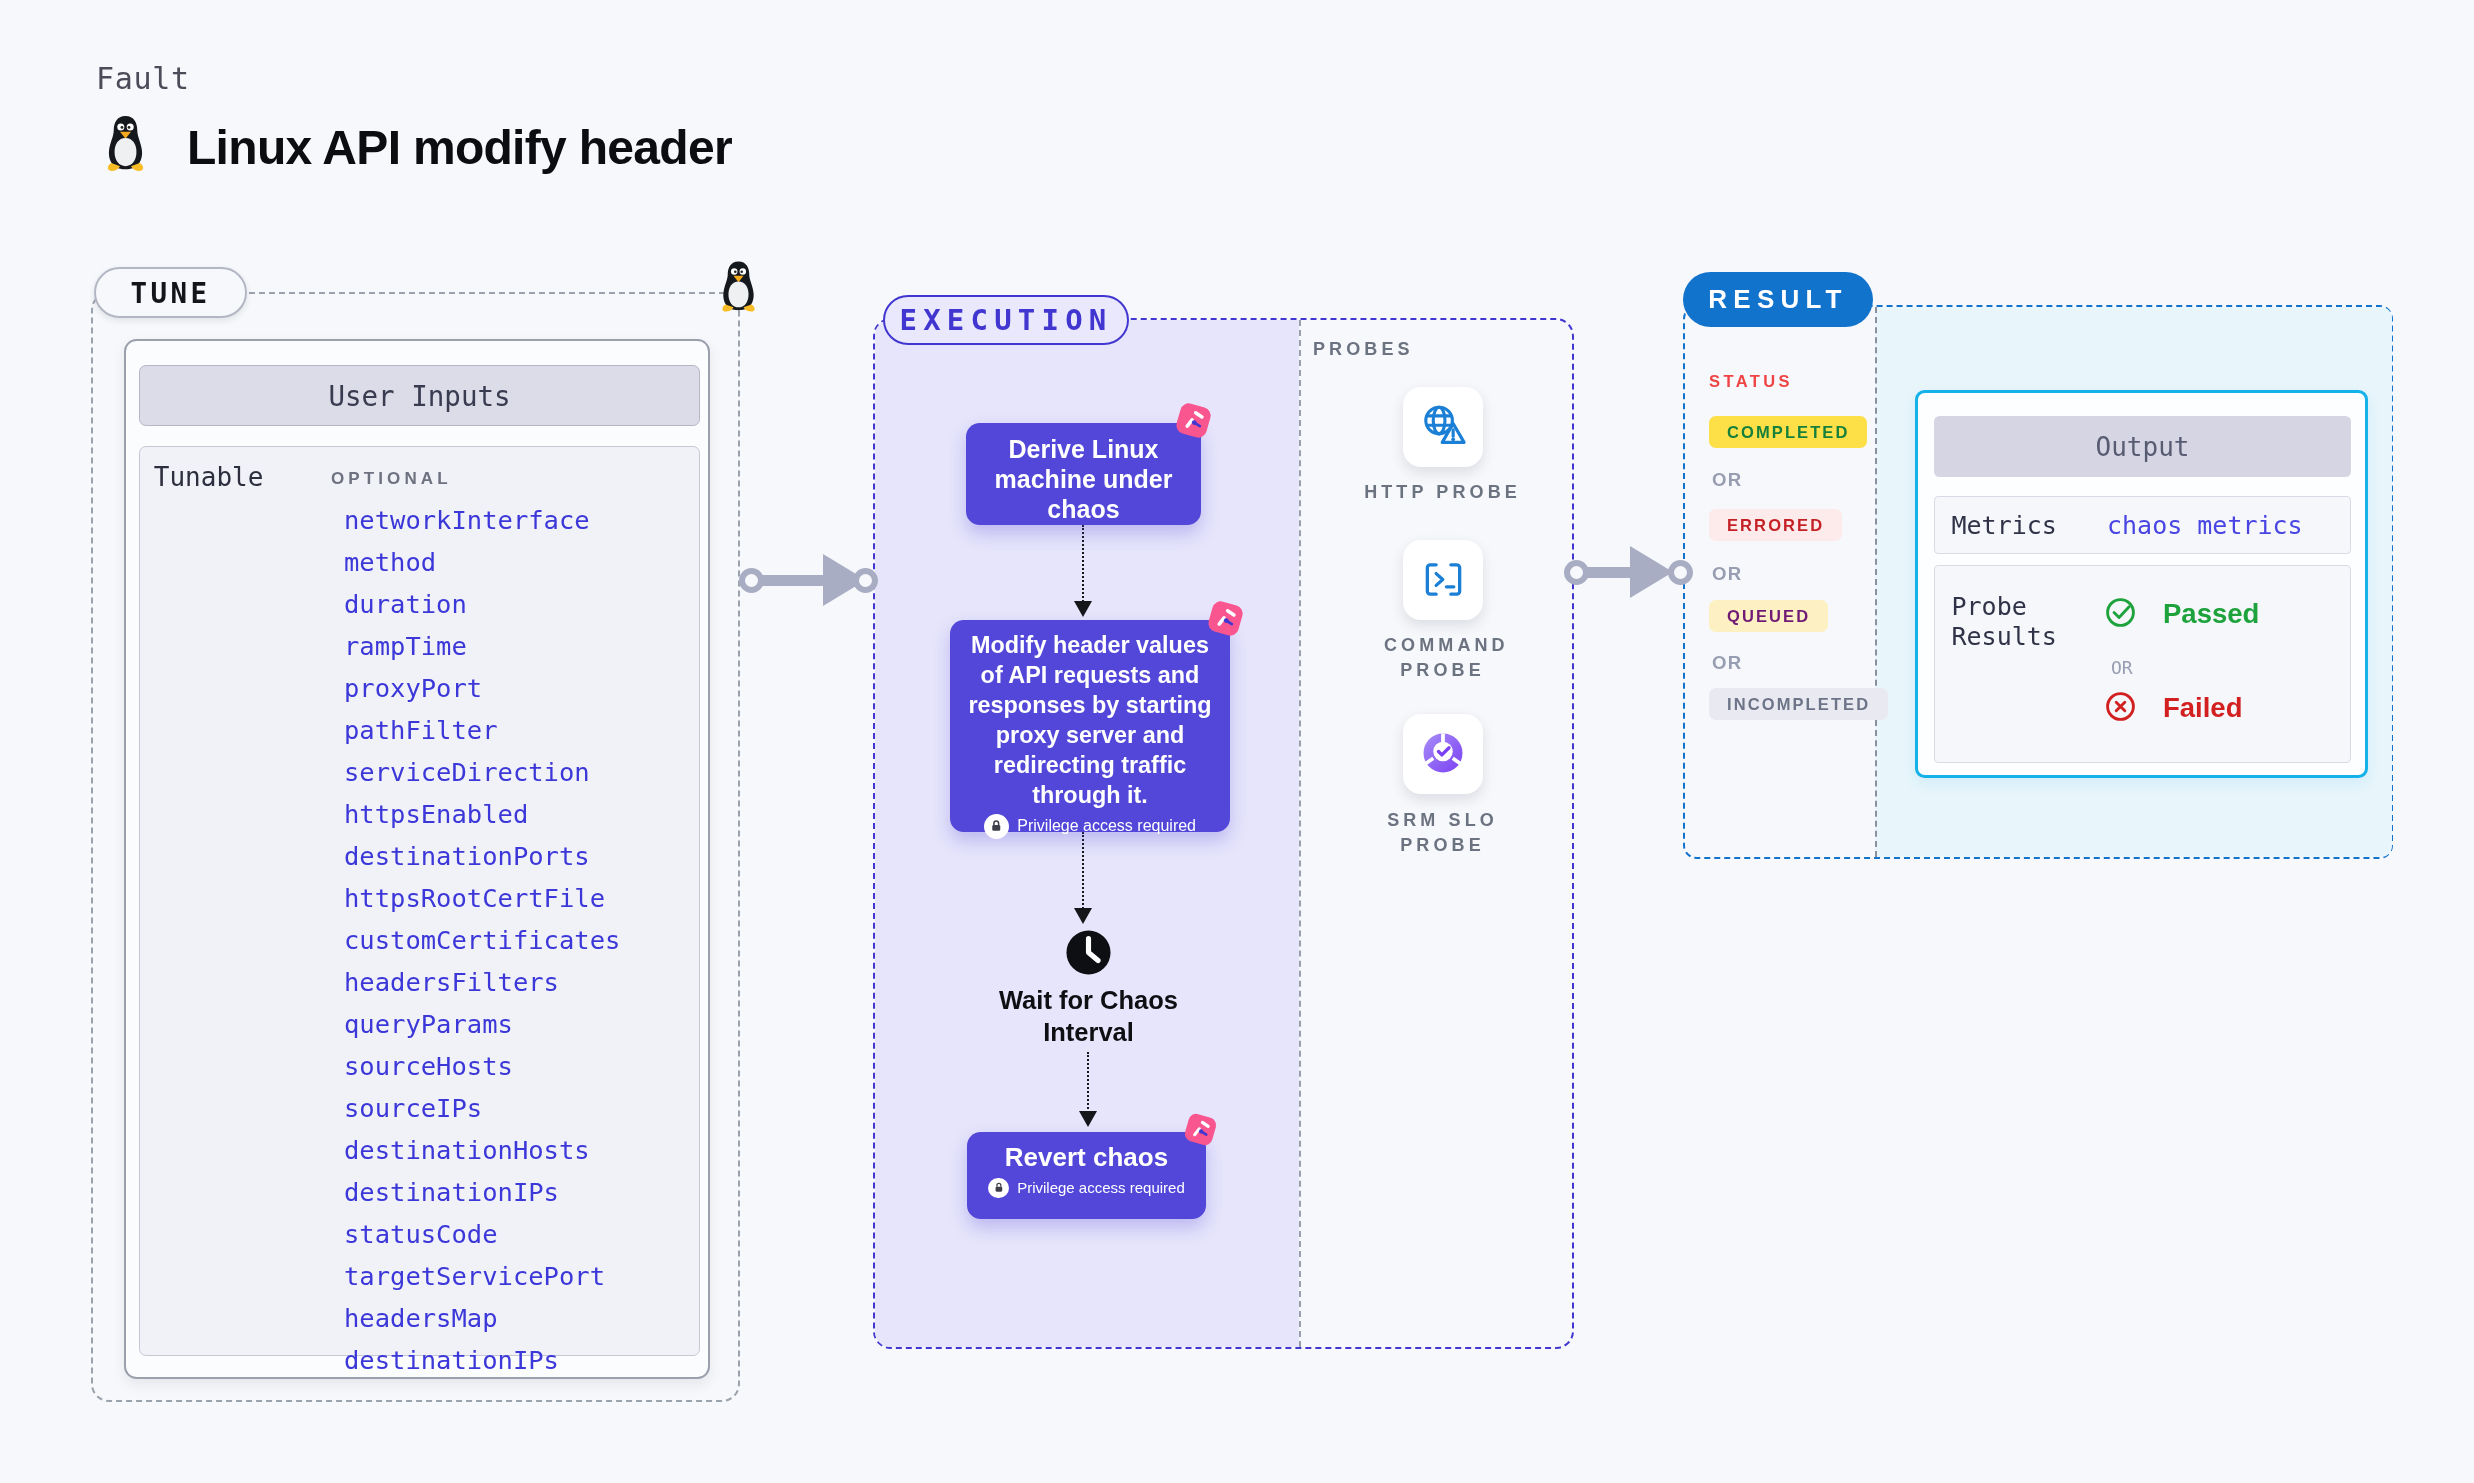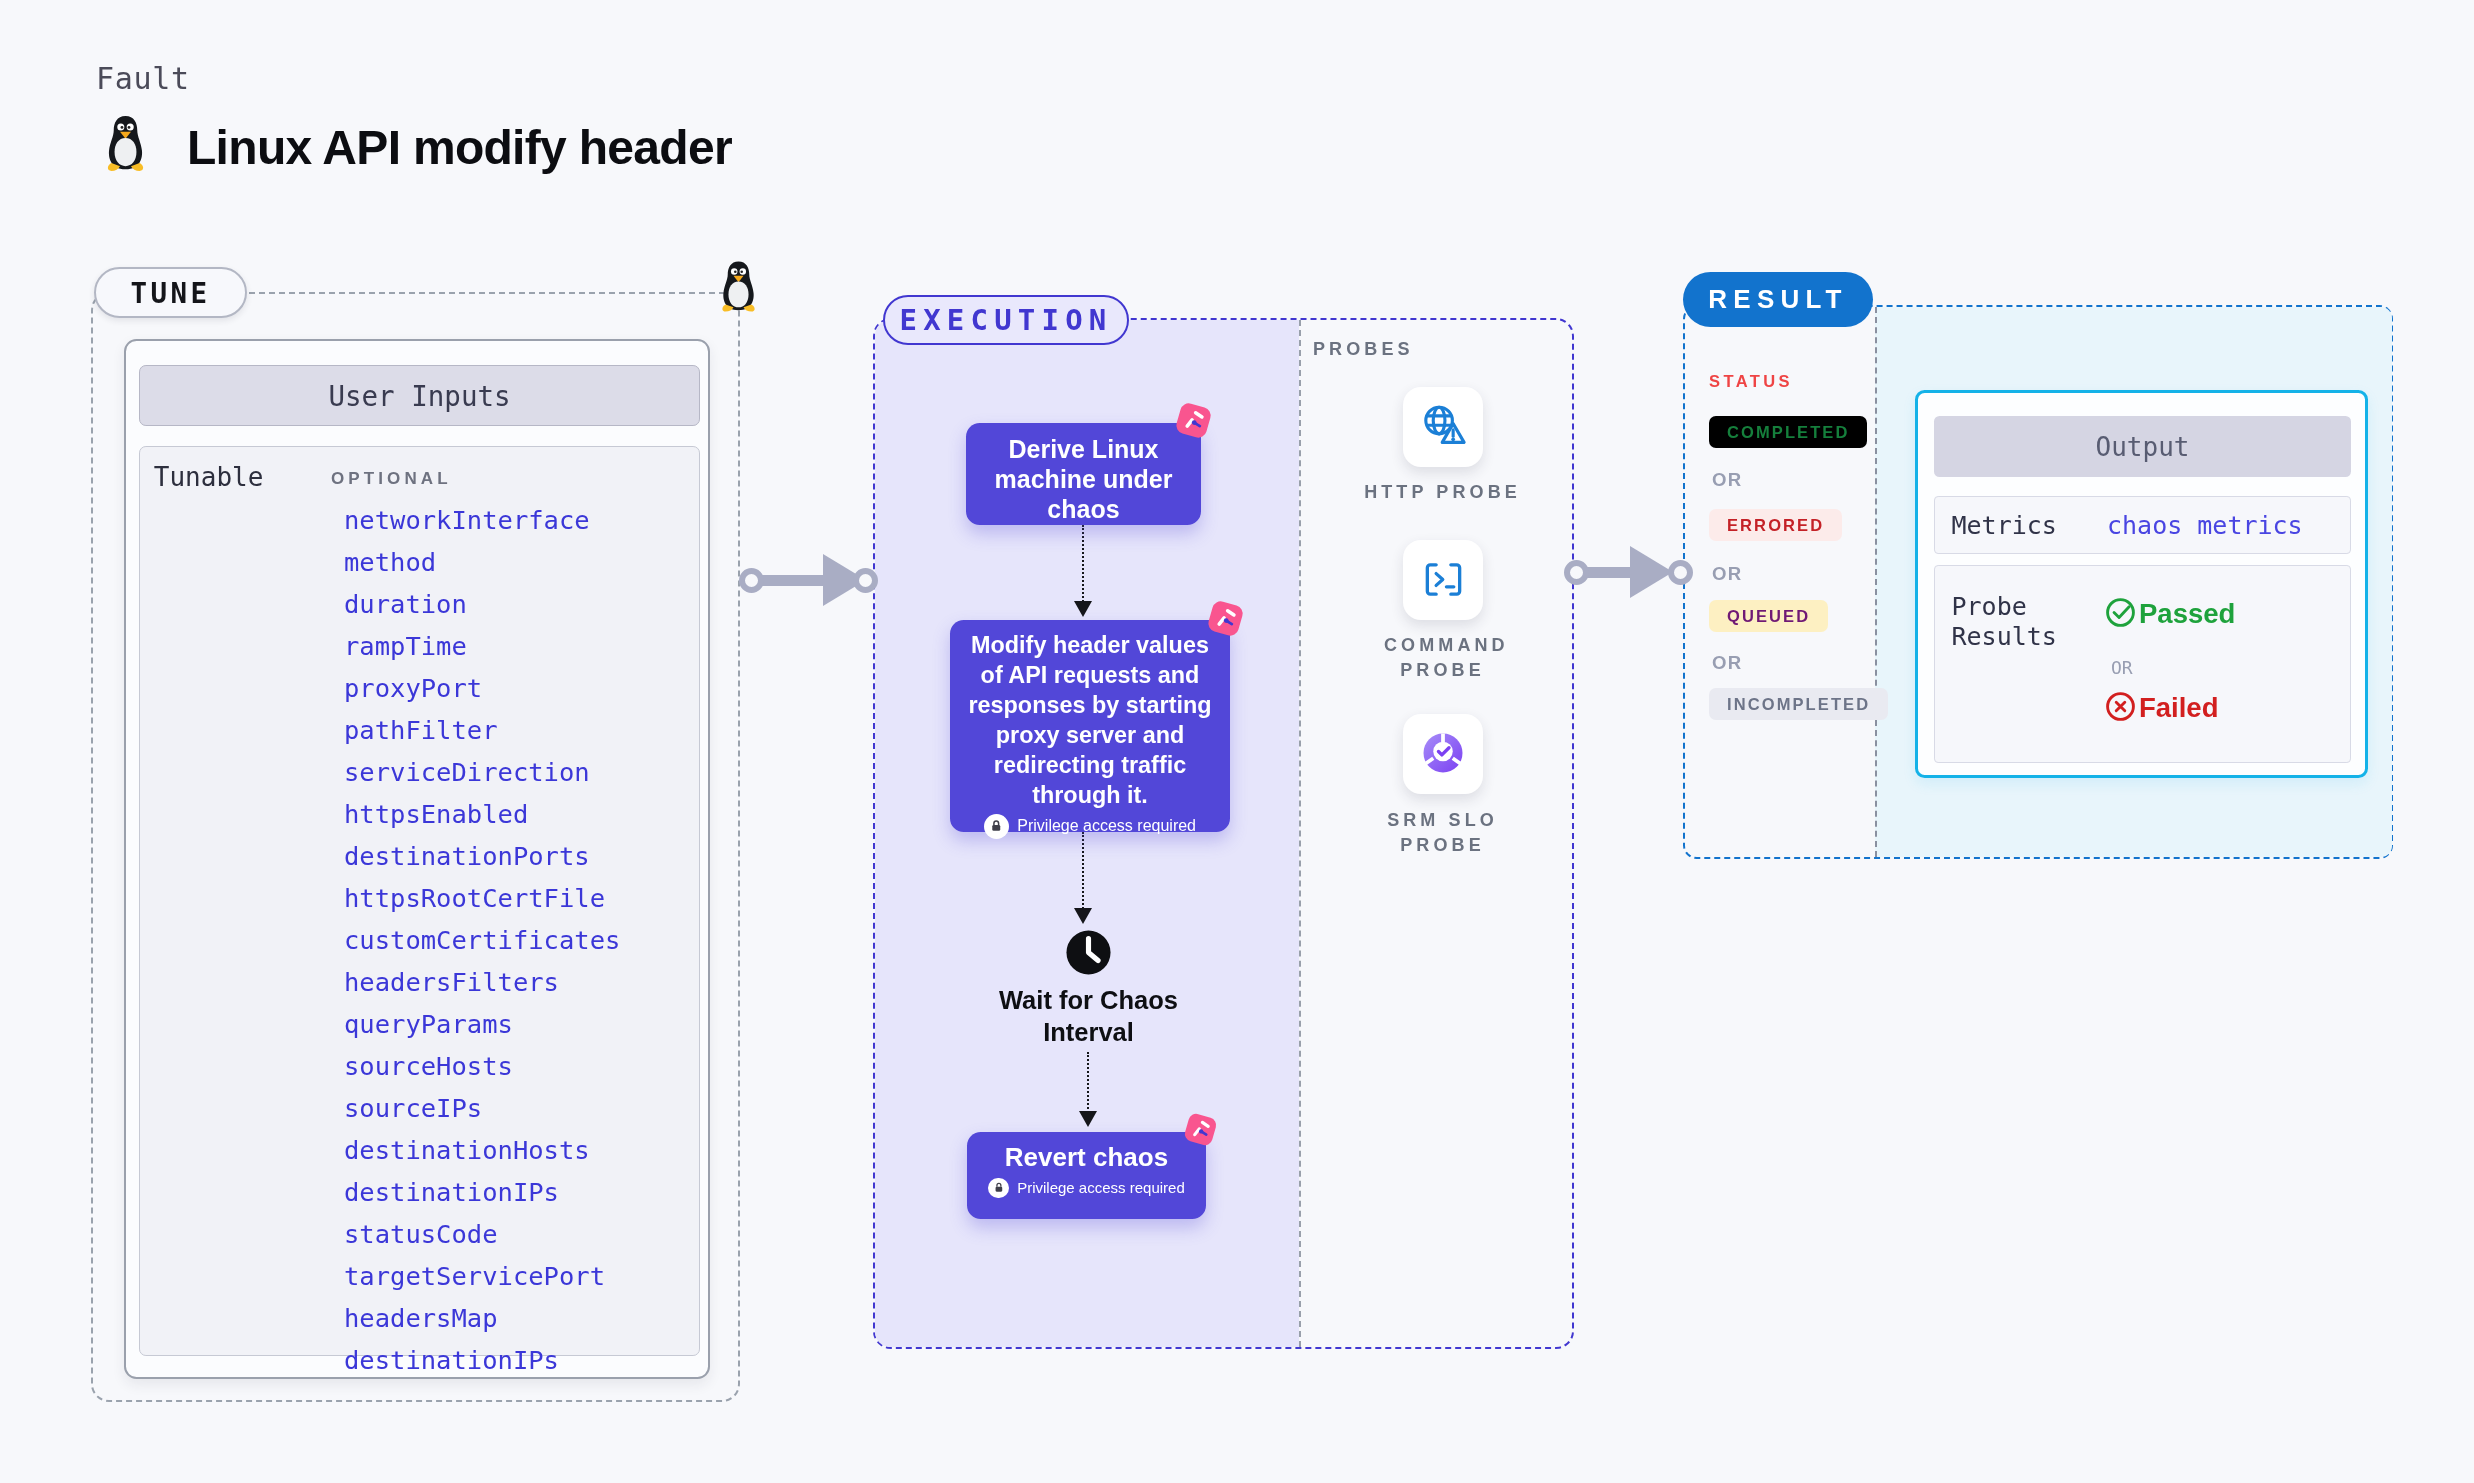--- a/index.html
+++ b/index.html
@@ -53,35 +53,35 @@
   
   .probes-title{font-size:18px;font-weight:700;letter-spacing:4.1px;color:#6b7280;}
   .probe-card{width:80px;height:80px;background:#ffffff;border-radius:18px;box-shadow:0 5.5px 12.4px rgba(40,44,63,.12);display:flex;align-items:center;justify-content:center;}
   .probe-label{font-size:18px;font-weight:700;letter-spacing:4.1px;color:#6b7280;text-align:center;line-height:25px;}
 
   
   .result-fill{background:#e8f5fb;border-radius:0 11px 11px 0;}
   .result-divider{border-left:2.1px dashed #8a90a0;}
   .status-title{font-size:16.5px;font-weight:700;letter-spacing:3.4px;color:#ef4444;}
   .badge{display:inline-block;padding:0 18px;line-height:32px;border-radius:6.9px;font-size:16.5px;font-weight:700;letter-spacing:2.1px;}
-  .badge-completed{background:#000000;color:#157f3c;}
+  .badge-completed{background:#fde047;color:#157f3c;}
   .badge-errored{background:#fcebea;color:#c42127;}
   .badge-queued{background:#fdf0c2;color:#701a75;}
   .badge-incompleted{background:#e9eaf1;color:#6d7488;}
   .or-label{font-size:18.6px;font-weight:600;color:#989eb2;letter-spacing:1.4px;}
 
   .output-box{background:#fdfeff;border:3.4px solid #14b2e8;border-radius:9.6px;z-index:5;box-shadow:0 5.5px 12.4px rgba(20,178,232,.10);}
   .output-header{background:#d5d5e3;border-radius:5.5px;display:flex;align-items:center;justify-content:center;font-size:26px;font-weight:500;color:#585c72;}
   .output-row{background:#f6f7fb;border:1.4px solid #d8dae6;border-radius:4.1px;}
   .row-label{font-size:25px;font-weight:500;color:#303348;line-height:30px;}
   .metrics-link{font-size:25px;font-weight:500;color:#4945e2;cursor:pointer;}
   .passed-text{font-size:27.5px;font-weight:700;color:#1ea23c;}
   .failed-text{font-size:27.5px;font-weight:700;color:#d21f1f;}
   .or-small{font-size:18px;font-weight:500;color:#989eb2;}
-  .iconline{display:flex;align-items:center;gap:2px;}
+  .iconline{display:flex;align-items:center;gap:26px;}
 </style>
 </head>
 <body>
 
 <div id="canvas">
 
   <div class="abs mono kicker" style="left:96px;top:61px;">Fault</div>
   <div class="abs" style="left:102px;top:114px;width:47px;height:59px;">
     <svg viewBox="0 0 60 74" width="47" height="59">
       <path d="M30 2C19 2 15 11 15 20c0 8-5 16-6 26-1 9 2 24 21 24s22-15 21-24c-1-10-6-18-6-26 0-9-4-18-15-18z" fill="#15181c"></path>

